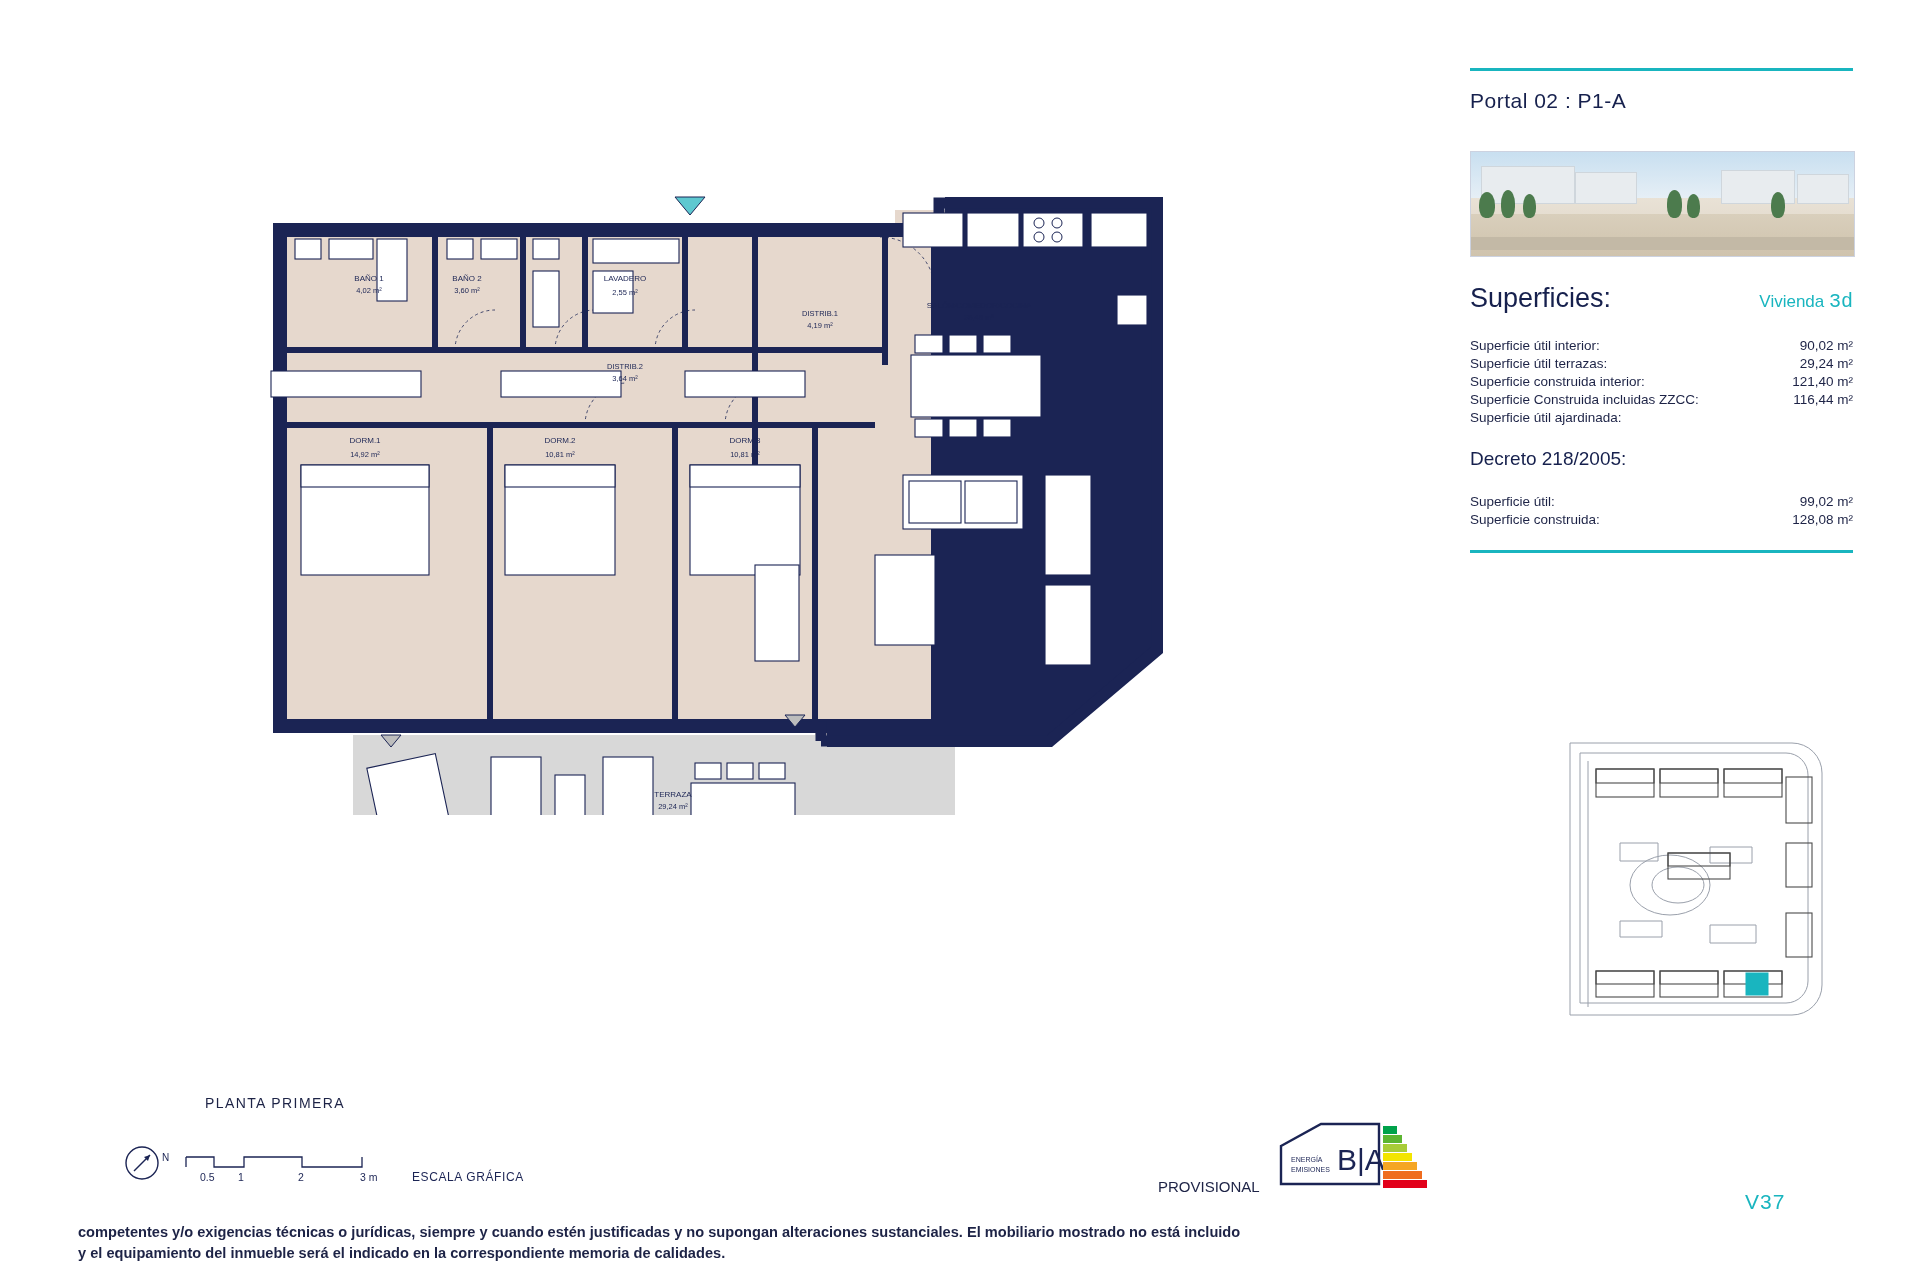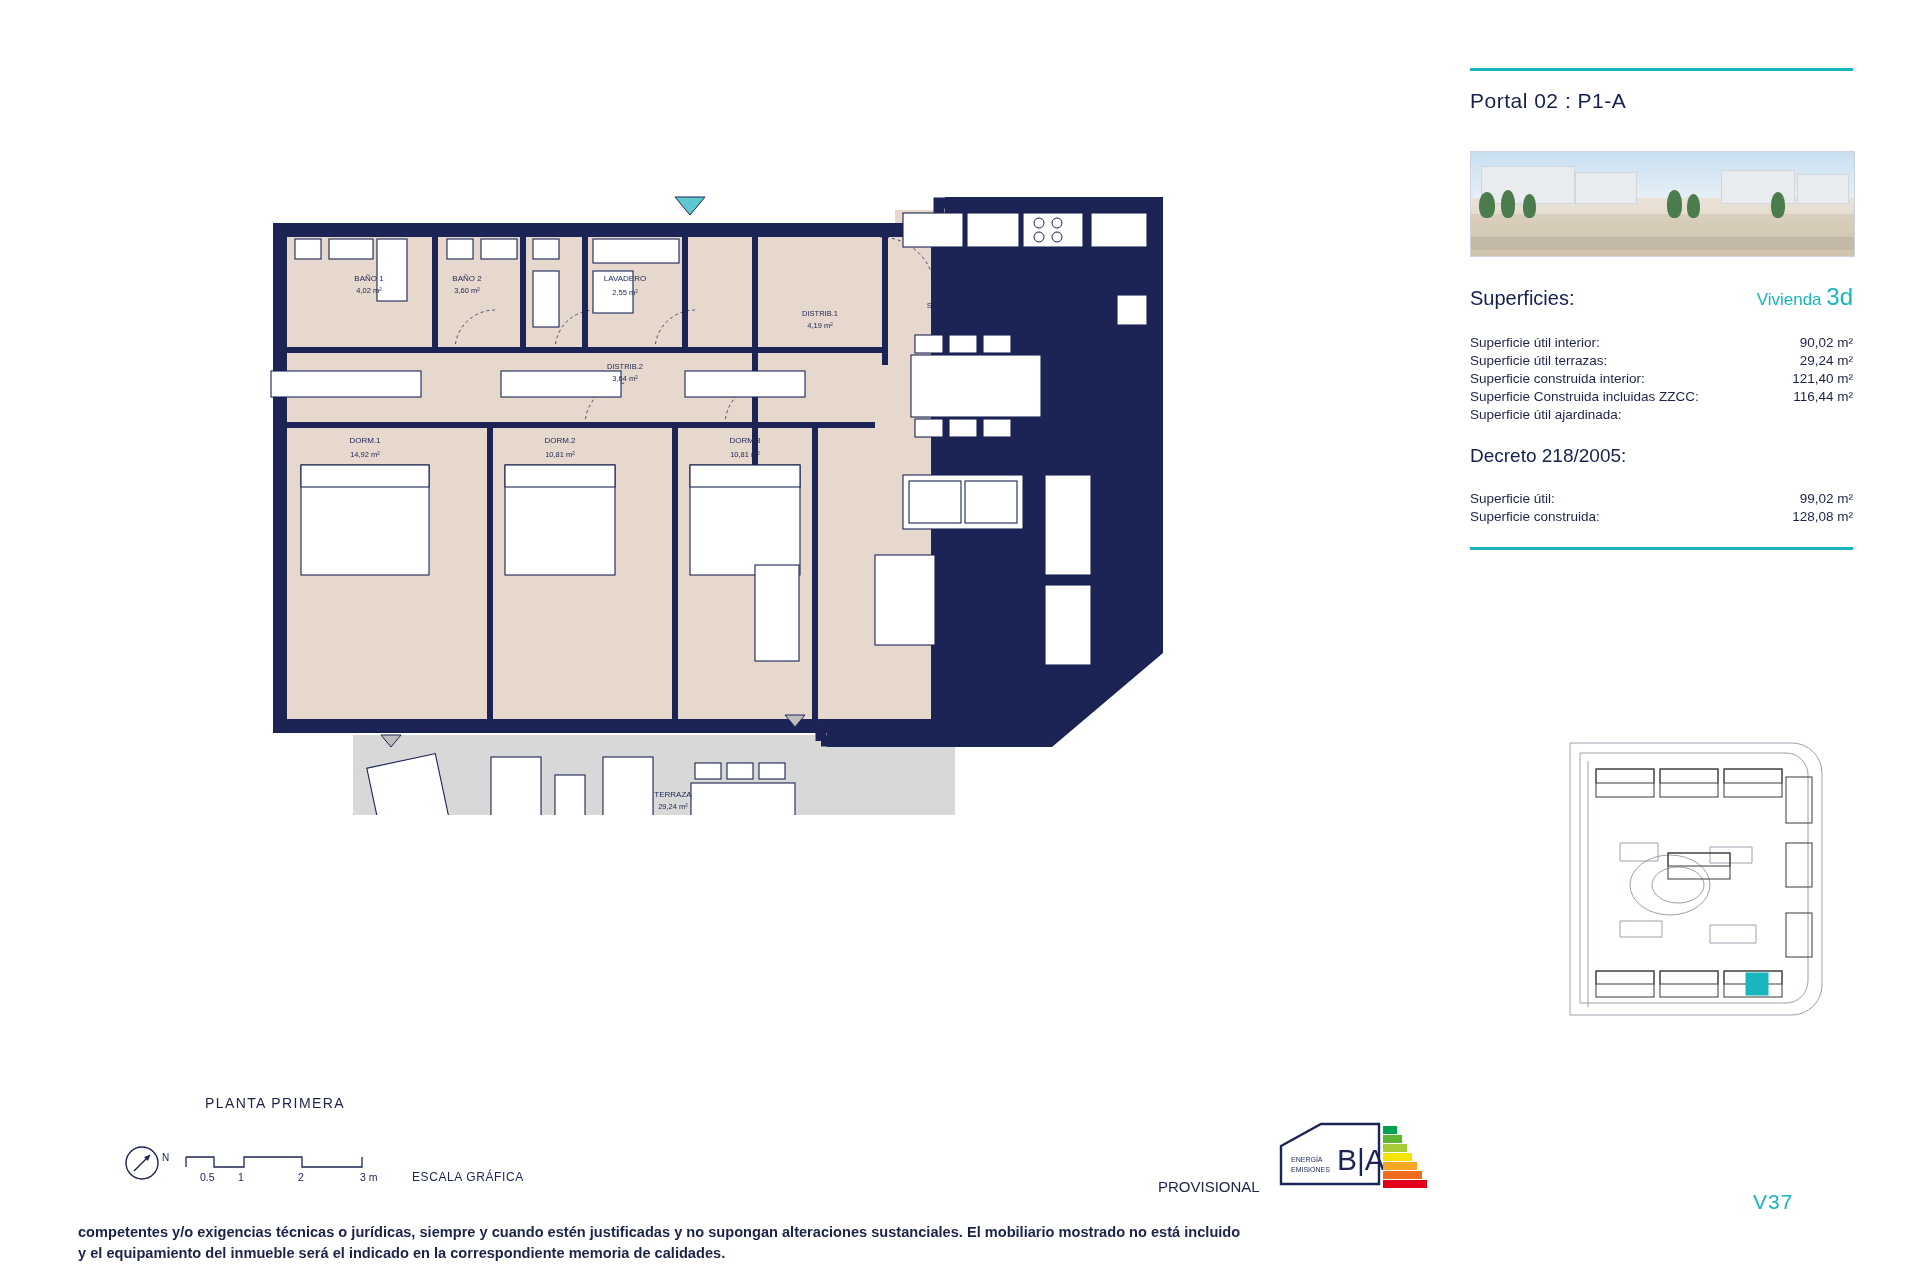--- a/index.html
+++ b/index.html
@@ -10,36 +10,36 @@
   .rp-rule{height:3px;background:#19b5bf;}
   .rp-title{font-size:21px;letter-spacing:.5px;color:#16204d;margin-top:18px;font-weight:400;}
   .render{margin-top:38px;width:383px;height:104px;border:1px solid #ccd2e0;position:relative;overflow:hidden;background:linear-gradient(#cfe3f0 0%,#dfeaf3 42%,#e9e2d6 43%,#ddd3c4 100%);}
   .render .sky{position:absolute;left:0;top:0;width:100%;height:44%;background:linear-gradient(#c8dff0,#e6eff6);}
   .render .bld{position:absolute;background:#e8ecef;border:1px solid #cfd6dc;}
   .render .trees{position:absolute;background:#4c7b4d;border-radius:50% 50% 40% 40%;}
   .render .ground{position:absolute;left:0;bottom:0;width:100%;height:40%;background:linear-gradient(#d9cfbc,#cfc3ad);}
   .render .road{position:absolute;left:0;bottom:6px;width:100%;height:13px;background:#c3b9a6;}
 
   .sec-head{display:flex;align-items:baseline;justify-content:space-between;margin-top:26px;}
-  .sec-head h2{font-size:20px;margin:0;font-weight:400;color:#16204d;}
+  .sec-head h2{font-size:27px;margin:0;font-weight:400;color:#16204d;}
   .viv{font-size:17px;color:#19b5bf;}
-  .viv b{font-size:24px;font-weight:400;}
+  .viv b{font-size:20px;font-weight:400;font-family:Liberation Mono, monospace;}
 
   table.surf{width:383px;border-collapse:collapse;margin-top:22px;}
   table.surf td{font-size:13.5px;padding:1.5px 0;color:#1d2346;}
   table.surf td.val{text-align:right;white-space:nowrap;}
 
   .decreto{font-size:19px;margin-top:22px;color:#16204d;}
   .rp-rule2{height:3px;background:#19b5bf;margin-top:22px;width:383px;}
 
   
   .keyplan{position:absolute;left:1560px;top:735px;width:280px;height:290px;}
   .kp-svg{width:100%;height:100%;}
 
-  .v37{position:absolute;left:1745px;top:1190px;font-size:21px;color:#19b5bf;letter-spacing:1px;margin-left:8px;}
+  .v37{position:absolute;left:1745px;top:1190px;font-size:21px;color:#19b5bf;letter-spacing:1px;}
 
   
   .plan{position:absolute;left:255px;top:175px;width:1030px;height:640px;}
   .plan svg{display:block;}
 
   
   .planta{position:absolute;left:205px;top:1095px;font-size:14px;letter-spacing:1.4px;color:#1d2346;}
   .scalebar{position:absolute;left:120px;top:1145px;width:430px;height:45px;}
   .legal{position:absolute;left:78px;top:1222px;width:1330px;font-size:14.6px;line-height:1.45;color:#1d2346;font-weight:700;}
   .prov{position:absolute;left:1158px;top:1178px;font-size:15px;color:#1d2346;}

